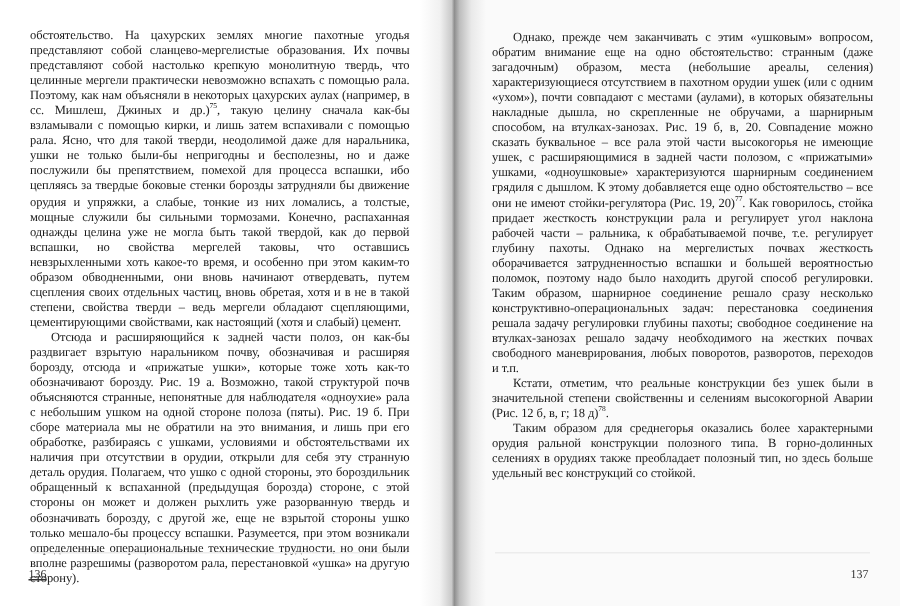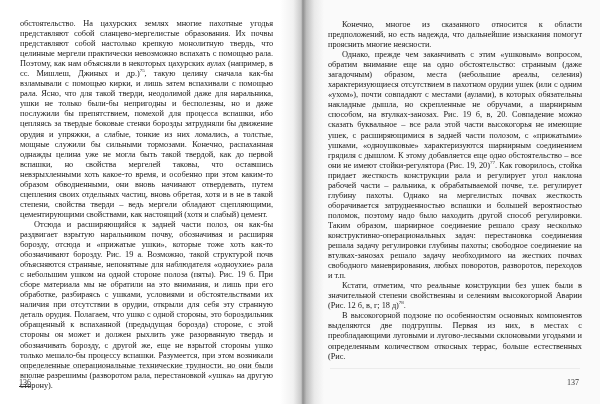--- a/index.html
+++ b/index.html
@@ -43,23 +43,22 @@
     <div class="text">
       <p><span>обстоятельство. На цахурских землях многие пахотные угодья представляют собой сланцево-мергелистые образования. Их почвы представляют собой настолько крепкую монолитную твердь, что целинные мергели практически невозможно вспахать с помощью рала. Поэтому, как нам объясняли в некоторых цахурских аулах (например, в сс. Мишлеш, Джиных и др.)</span><sup>75</sup><span>, такую целину сначала как-бы взламывали с помощью кирки, и лишь затем вспахивали с помощью рала. Ясно, что для такой тверди, неодолимой даже для наральника, ушки не только были-бы непригодны и бесполезны, но и даже послужили бы препятствием, помехой для процесса вспашки, ибо цепляясь за твердые боковые стенки борозды затрудняли бы движение орудия и упряжки, а слабые, тонкие из них ломались, а толстые, мощные служили бы сильными тормозами. Конечно, распаханная однажды целина уже не могла быть такой твердой, как до первой вспашки, но свойства мергелей таковы, что оставшись невзрыхленными хоть какое-то время, и особенно при этом каким-то образом обводненными, они вновь начинают отвердевать, путем сцепления своих отдельных частиц, вновь обретая, хотя и в не в такой степени, свойства тверди – ведь мергели обладают сцепляющими, цементирующими свойствами, как настоящий (хотя и слабый) цемент.</span></p>
       <p class="indent">Отсюда и расширяющийся к задней части полоз, он как-бы раздвигает взрытую наральником почву, обозначивая и расширяя борозду, отсюда и «прижатые ушки», которые тоже хоть как-то обозначивают борозду. Рис. 19 а. Возможно, такой структурой почв объясняются странные, непонятные для наблюдателя «одноухие» рала с небольшим ушком на одной стороне полоза (пяты). Рис. 19 б. При сборе материала мы не обратили на это внимания, и лишь при его обработке, разбираясь с ушками, условиями и обстоятельствами их наличия при отсутствии в орудии, открыли для себя эту странную деталь орудия. Полагаем, что ушко с одной стороны, это бороздильник обращенный к вспаханной (предыдущая борозда) стороне, с этой стороны он может и должен рыхлить уже разорванную твердь и обозначивать борозду, с другой же, еще не взрытой стороны ушко только мешало-бы процессу вспашки. Разумеется, при этом возникали определенные операциональные технические трудности, но они были вполне разрешимы (разворотом рала, перестановкой «ушка» на другую сторону).</p>
     </div>
     <div class="bleed" style="left:22px; top:368px; width:250px;"></div>
     <div class="pagenum">136</div>
   </div>
 
   <div class="page page-right">
     <div class="text">
-      <p class="indent">Конечно, многое из сказанного относится к области предположений, но есть надежда, что дальнейшие изыскания помогут прояснить многие неясности.</p>
       <p class="indent"><span>Однако, прежде чем заканчивать с этим «ушковым» вопросом, обратим внимание еще на одно обстоятельство: странным (даже загадочным) образом, места (небольшие ареалы, селения) характеризующиеся отсутствием в пахотном орудии ушек (или с одним «ухом»), почти совпадают с местами (аулами), в которых обязательны накладные дышла, но скрепленные не обручами, а шарнирным способом, на втулках-занозах. Рис. 19 б, в, 20. Совпадение можно сказать буквальное – все рала этой части высокогорья не имеющие ушек, с расширяющимися в задней части полозом, с «прижатыми» ушками, «одноушковые» характеризуются шарнирным соединением грядиля с дышлом. К этому добавляется еще одно обстоятельство – все они не имеют стойки-регулятора (Рис. 19, 20)</span><sup>77</sup><span>. Как говорилось, стойка придает жесткость конструкции рала и регулирует угол наклона рабочей части – ральника, к обрабатываемой почве, т.е. регулирует глубину пахоты. Однако на мергелистых почвах жесткость оборачивается затрудненностью вспашки и большей вероятностью поломок, поэтому надо было находить другой способ регулировки. Таким образом, шарнирное соединение решало сразу несколько конструктивно-операциональных задач: перестановка соединения решала задачу регулировки глубины пахоты; свободное соединение на втулках-занозах решало задачу необходимого на жестких почвах свободного маневрирования, любых поворотов, разворотов, переходов и т.п.</span></p>
       <p class="indent"><span>Кстати, отметим, что реальные конструкции без ушек были в значительной степени свойственны и селениям высокогорной Аварии (Рис. 12 б, в, г; 18 д)</span><sup>78</sup><span>.</span></p>
-      <p class="indent">В высокогорной подзоне по особенностям основных компонентов выделяются две подгруппы. Первая из них, в местах с преобладающими луговыми и лугово-лесными склоновыми угодьями и определенным количеством откосных террас, больше естественных (Рис.</p>
+      <p class="indent">Таким образом для среднегорья оказались более характерными орудия ральной конструкции полозного типа. В горно-долинных селениях в орудиях также преобладает полозный тип, но здесь больше удельный вес конструкций со стойкой.</p>
     </div>
     <div class="bleed" style="left:30px; top:368px; width:250px;"></div>
     <div class="pagenum">137</div>
   </div>
 
   <div class="gutter"></div>
 </div>
 
 </body></html>

